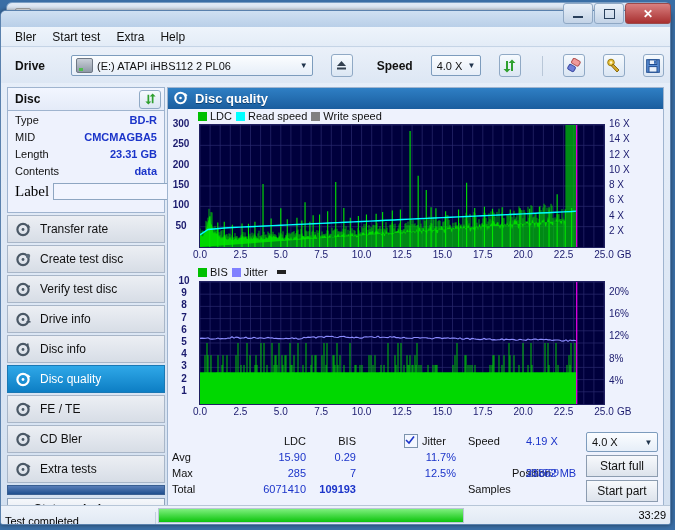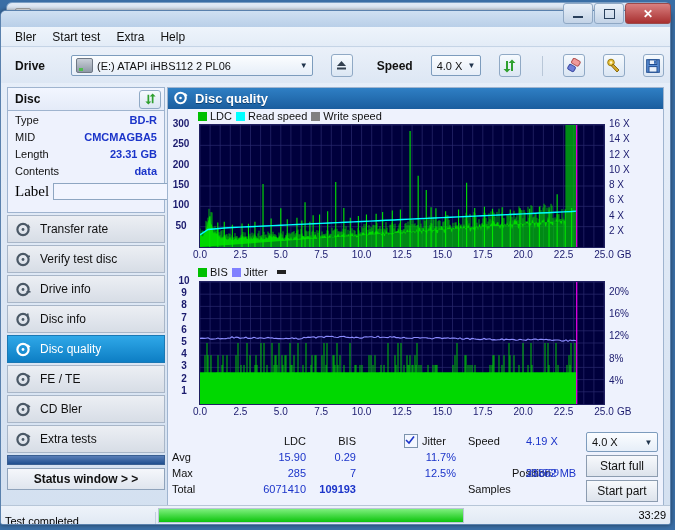--- a/index.html
+++ b/index.html
@@ -249,20 +249,30 @@
 
     <div class="navbtn">
       <span class="nic">
         <svg width="15" height="15" viewBox="0 0 15 15">
             <circle cx="7" cy="7.5" r="5.6" fill="none" stroke="#4a5866" stroke-width="2.2"></circle>
             <circle cx="7" cy="7.5" r="1.4" fill="#4a5866"></circle>
             <path d="M12 2 l2.4 3.4 -2.6 .2 z" fill="#4a5866"></path>
           </svg>
       </span>
       <span>Transfer rate</span>
+    </div>
+    <div class="navbtn">
+      <span class="nic">
+        <svg width="15" height="15" viewBox="0 0 15 15">
+            <circle cx="7" cy="7.5" r="5.6" fill="none" stroke="#4a5866" stroke-width="2.2"></circle>
+            <circle cx="7" cy="7.5" r="1.4" fill="#4a5866"></circle>
+            <circle cx="12" cy="4" r="2.2" fill="#5c6b7a"></circle>
+          </svg>
+      </span>
+      <span>Create test disc</span>
     </div>
     <div class="navbtn">
       <span class="nic">
         <svg width="15" height="15" viewBox="0 0 15 15">
             <circle cx="7" cy="7.5" r="5.6" fill="none" stroke="#4a5866" stroke-width="2.2"></circle>
             <circle cx="7" cy="7.5" r="1.4" fill="#4a5866"></circle>
             <path d="M10.5 3.5 h3.5 v1.6 h-3.5z" fill="#4a5866"></path>
           </svg>
       </span>
       <span>Verify test disc</span>

